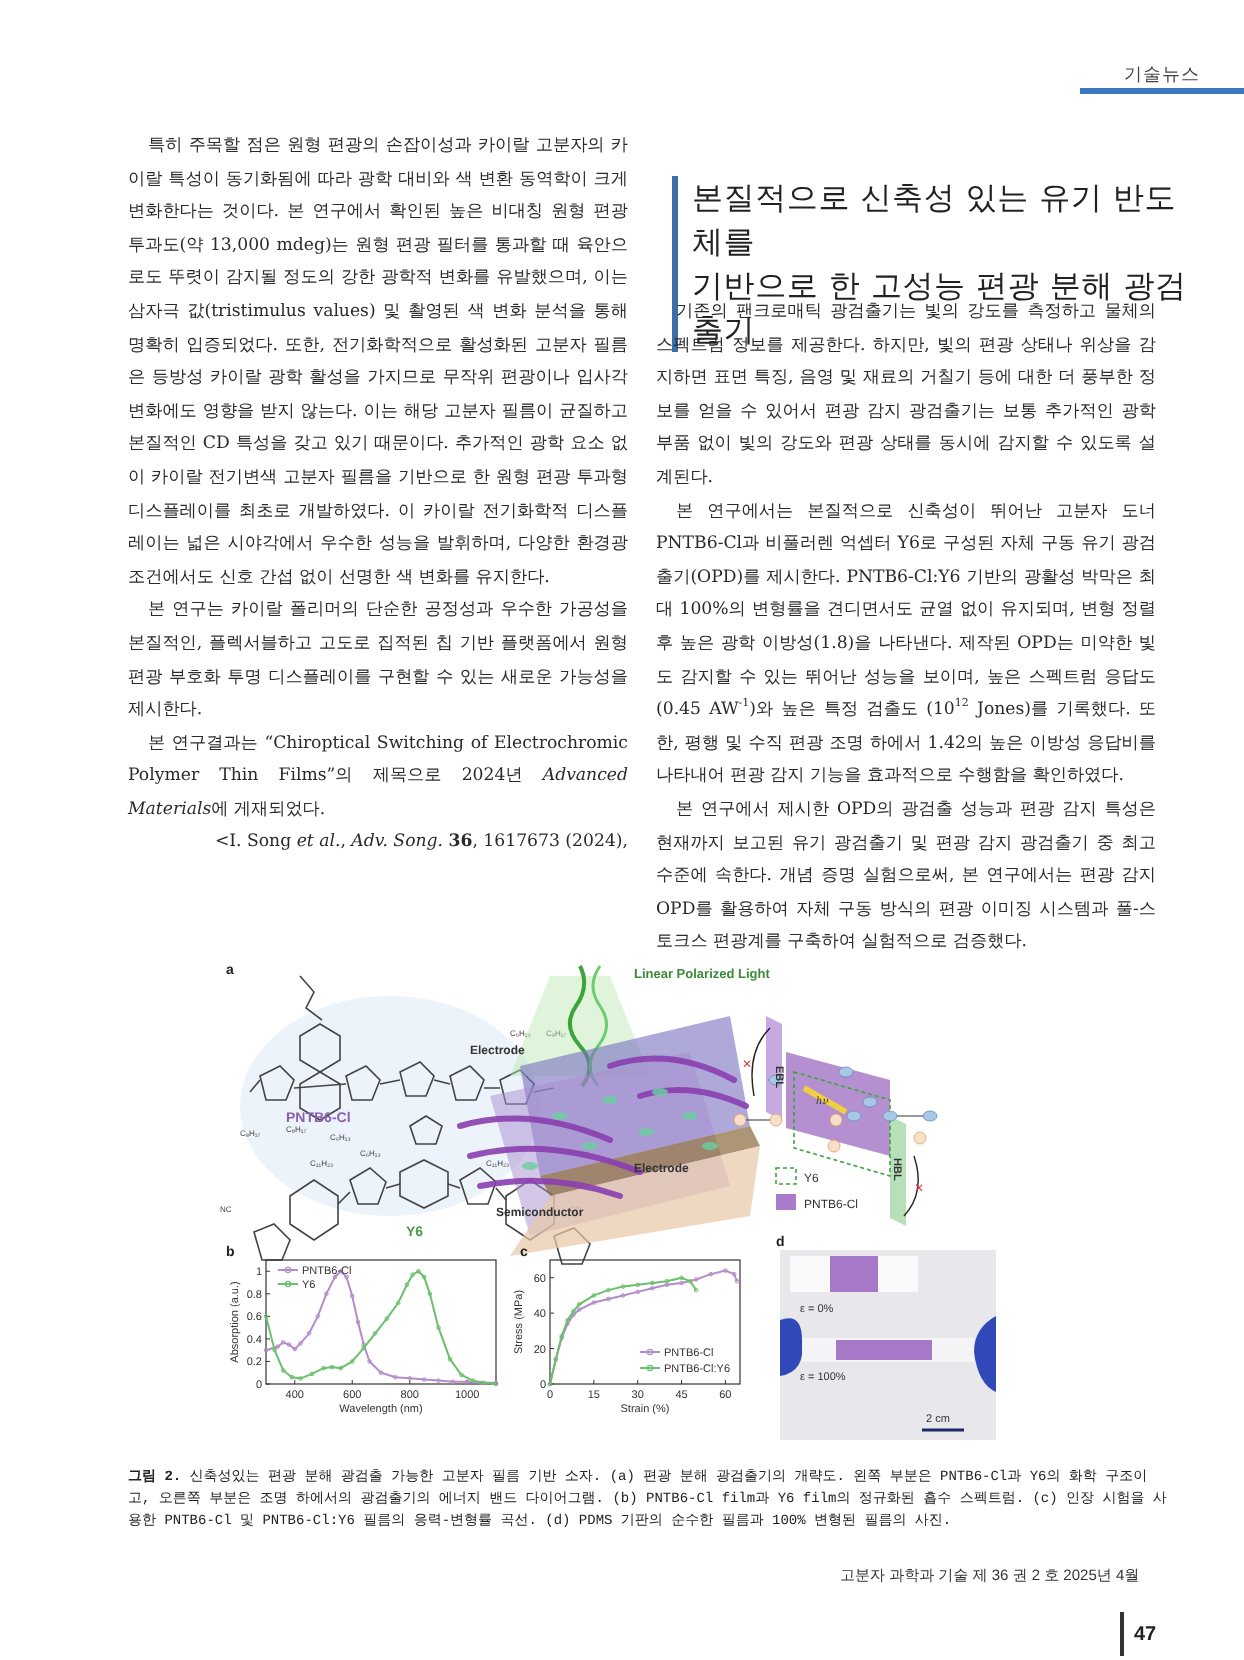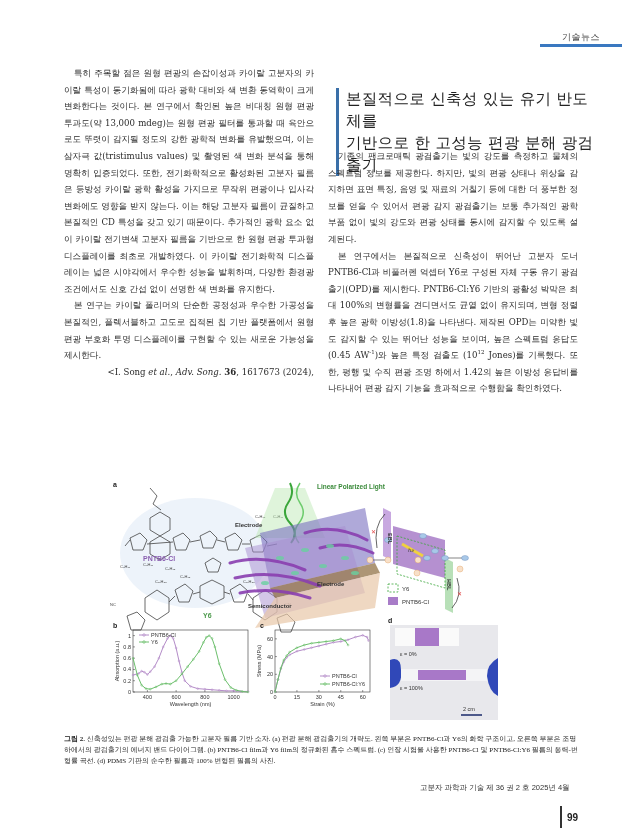--- a/index.html
+++ b/index.html
@@ -18,47 +18,49 @@
   .cite b { font-weight:bold;text-align:center; }
   sup { font-size:5.5px; vertical-align:super; line-height:0; }
 
   .heading { position:absolute; left:322px; top:88px; width:260px; border-left:3px solid #3a6fa8; padding-left:7px;margin-left:14px; }
   .heading div { font-family:"DejaVu Sans", sans-serif; font-size:15.5px; line-height:22px; color:#222; letter-spacing:0.3px; }
 
   
   .figure { position:absolute; left:105px; top:478px; width:440px; height:245px; }
   .fig-label { position:absolute; font-family:"Liberation Sans", sans-serif; font-weight:bold; font-size:7px; color:#222; }
 
-  .caption { position:absolute; left:64px; top:734px; width:520px; font-family:Liberation Serif, serif; font-size:7px; line-height:11px; color:#222; }
+  .caption { position:absolute; left:64px; top:734px; width:520px; font-family:Liberation Mono, monospace; font-size:7px; line-height:11px; color:#222; }
   .caption b { font-weight:bold; }
 
   .footer { position:absolute; top:783px; left:420px; font-family:Liberation Sans, sans-serif; font-size:7.5px; color:#333; white-space:nowrap; }
   .footer-sep { position:absolute; top:806px; left:560px; width:1.5px; height:22px; background:#333; }
   .page-num { position:absolute; top:812px; left:567px; font-family:"Liberation Sans", sans-serif; font-weight:bold; font-size:10px; color:#222; }
 </style>
 </head>
 <body>
 
 <div class="section-tag">기술뉴스</div>
 <div class="section-bar"></div>
 
 <div class="col col-left">
   <p>특히 주목할 점은 원형 편광의 손잡이성과 카이랄 고분자의 카이랄 특성이 동기화됨에 따라 광학 대비와 색 변환 동역학이 크게 변화한다는 것이다. 본 연구에서 확인된 높은 비대칭 원형 편광 투과도(약 13,000 mdeg)는 원형 편광 필터를 통과할 때 육안으로도 뚜렷이 감지될 정도의 강한 광학적 변화를 유발했으며, 이는 삼자극 값(tristimulus values) 및 촬영된 색 변화 분석을 통해 명확히 입증되었다. 또한, 전기화학적으로 활성화된 고분자 필름은 등방성 카이랄 광학 활성을 가지므로 무작위 편광이나 입사각 변화에도 영향을 받지 않는다. 이는 해당 고분자 필름이 균질하고 본질적인 CD 특성을 갖고 있기 때문이다. 추가적인 광학 요소 없이 카이랄 전기변색 고분자 필름을 기반으로 한 원형 편광 투과형 디스플레이를 최초로 개발하였다. 이 카이랄 전기화학적 디스플레이는 넓은 시야각에서 우수한 성능을 발휘하며, 다양한 환경광 조건에서도 신호 간섭 없이 선명한 색 변화를 유지한다.</p>
   <p>본 연구는 카이랄 폴리머의 단순한 공정성과 우수한 가공성을 본질적인, 플렉서블하고 고도로 집적된 칩 기반 플랫폼에서 원형 편광 부호화 투명 디스플레이를 구현할 수 있는 새로운 가능성을 제시한다.</p>
+  <p><span>본 연구결과는 “Chiroptical Switching of Electrochromic Polymer Thin Films”의 제목으로 2024년 </span><i>Advanced Materials</i><span>에 게재되었다.</span></p>
   <p class="cite"><span>&lt;I. Song </span><i>et al.</i>, <i>Adv. Song.</i> <b>36</b><span>, 1617673 (2024),</span></p>
 </div>
 
 <div class="heading">
   <div>본질적으로 신축성 있는 유기 반도체를</div>
   <div>기반으로 한 고성능 편광 분해 광검출기</div>
 </div>
 
 <div class="col col-right">
   <p>기존의 팬크로매틱 광검출기는 빛의 강도를 측정하고 물체의 스펙트럼 정보를 제공한다. 하지만, 빛의 편광 상태나 위상을 감지하면 표면 특징, 음영 및 재료의 거칠기 등에 대한 더 풍부한 정보를 얻을 수 있어서 편광 감지 광검출기는 보통 추가적인 광학 부품 없이 빛의 강도와 편광 상태를 동시에 감지할 수 있도록 설계된다.</p>
   <p><span>본 연구에서는 본질적으로 신축성이 뛰어난 고분자 도너 PNTB6-Cl과 비풀러렌 억셉터 Y6로 구성된 자체 구동 유기 광검출기(OPD)를 제시한다. PNTB6-Cl:Y6 기반의 광활성 박막은 최대 100%의 변형률을 견디면서도 균열 없이 유지되며, 변형 정렬 후 높은 광학 이방성(1.8)을 나타낸다. 제작된 OPD는 미약한 빛도 감지할 수 있는 뛰어난 성능을 보이며, 높은 스펙트럼 응답도(0.45 AW</span><sup>-1</sup><span>)와 높은 특정 검출도 (10</span><sup>12</sup><span> Jones)를 기록했다. 또한, 평행 및 수직 편광 조명 하에서 1.42의 높은 이방성 응답비를 나타내어 편광 감지 기능을 효과적으로 수행함을 확인하였다.</span></p>
+  <p>본 연구에서 제시한 OPD의 광검출 성능과 편광 감지 특성은 현재까지 보고된 유기 광검출기 및 편광 감지 광검출기 중 최고 수준에 속한다. 개념 증명 실험으로써, 본 연구에서는 편광 감지 OPD를 활용하여 자체 구동 방식의 편광 이미징 시스템과 풀-스토크스 편광계를 구축하여 실험적으로 검증했다.</p>
 </div>
 
 <div class="figure">
   <svg width="440" height="245" viewBox="0 0 440 245">
 
     <g>
       <ellipse cx="90" cy="75" rx="75" ry="55" fill="#e6eef8" opacity="0.7"></ellipse>
       <g stroke="#444" stroke-width="0.8" fill="none">
         <path d="M45 10 L52 18 L48 26 L56 32"></path>
         <polygon points="45,40 55,34 65,40 65,52 55,58 45,52"></polygon>
@@ -328,13 +330,13 @@
     <text x="295" y="178" font-family="Liberation Sans, sans-serif" font-size="5.5" fill="#333">ε = 0%</text>
     <text x="295" y="212" font-family="Liberation Sans, sans-serif" font-size="5.5" fill="#333">ε = 100%</text>
     <text x="358" y="233" font-family="Liberation Sans, sans-serif" font-size="5.5" fill="#333">2 cm</text>
   </svg>
 </div>
 
 <div class="caption"><b>그림 2.</b><span> 신축성있는 편광 분해 광검출 가능한 고분자 필름 기반 소자. (a) 편광 분해 광검출기의 개략도. 왼쪽 부분은 PNTB6-Cl과 Y6의 화학 구조이고, 오른쪽 부분은 조명 하에서의 광검출기의 에너지 밴드 다이어그램. (b) PNTB6-Cl film과 Y6 film의 정규화된 흡수 스펙트럼. (c) 인장 시험을 사용한 PNTB6-Cl 및 PNTB6-Cl:Y6 필름의 응력-변형률 곡선. (d) PDMS 기판의 순수한 필름과 100% 변형된 필름의 사진.</span></div>
 
 <div class="footer">고분자 과학과 기술  제 36 권 2 호 2025년 4월</div>
 <div class="footer-sep"></div>
-<div class="page-num">99</div>
+<div class="page-num">47</div>
 
 </body></html>

